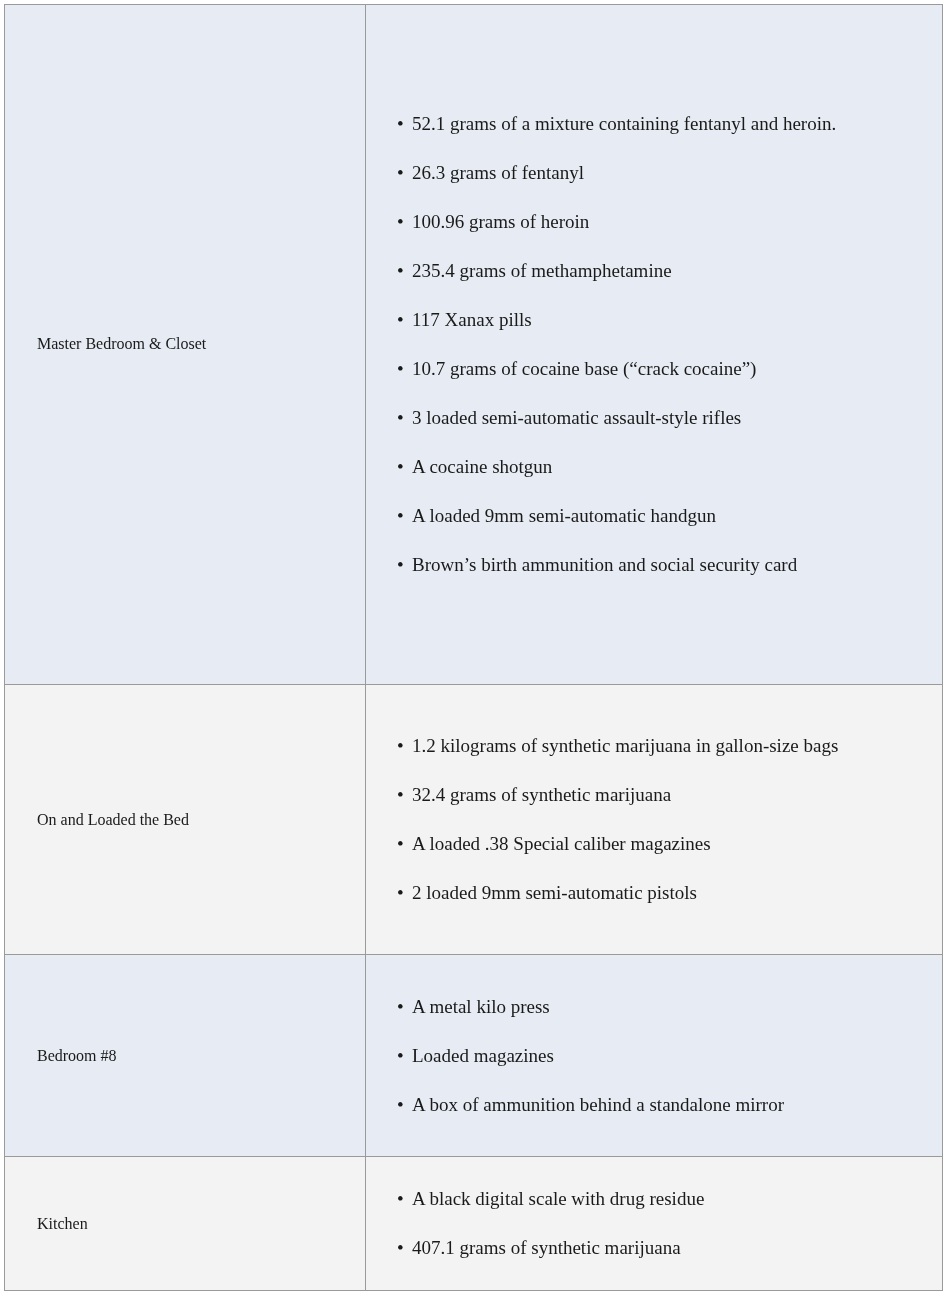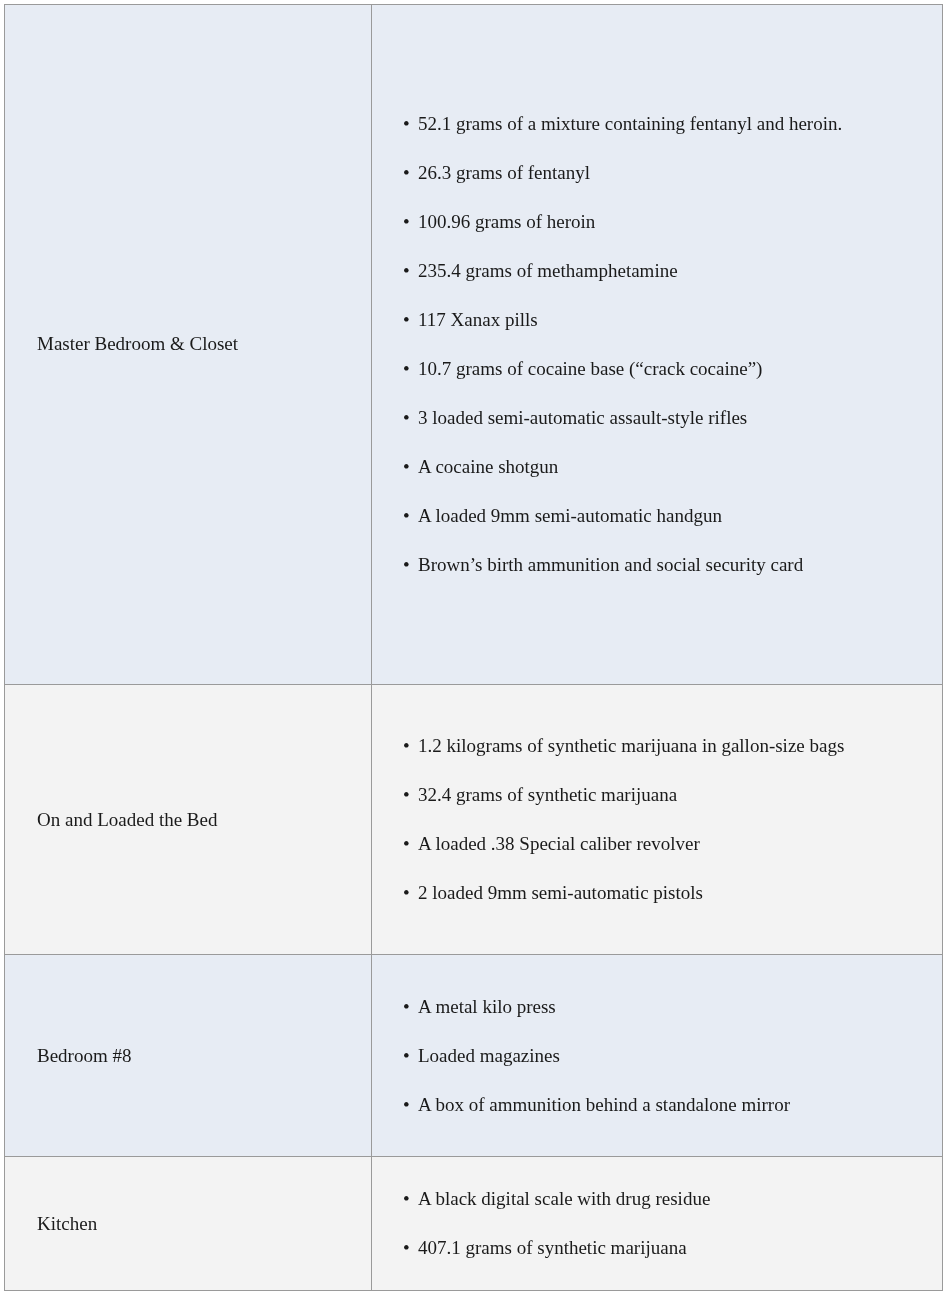--- a/index.html
+++ b/index.html
@@ -43,22 +43,22 @@
   .row-shade-gray   { background: #f3f3f3; }
 
   td {
     border: none;
     padding: 0;
     vertical-align: middle;
   }
 
   .cell-location {
     width: 304px;
-    padding: 10px 30px 10px 32px;
-    font-size: 19px;
+    padding: 10px 24px 10px 32px;
+    font-size: 16px;
     line-height: 28px;
     color: #1a1a1a;
     border-right: 1px solid #9a9a9a;
     vertical-align: middle;
   }
 
   .cell-items {
     padding: 10px 20px 10px 0;
     vertical-align: middle;
   }
@@ -112,21 +112,21 @@
               <li><span class="bullet-dot">•</span><span class="item-text">Brown’s birth ammunition and social security card</span></li>
             </ul>
           </td>
         </tr>
         <tr class="row-shade-gray">
           <td class="cell-location">On and Loaded the Bed</td>
           <td class="cell-items">
             <ul class="item-list">
               <li><span class="bullet-dot">•</span><span class="item-text">1.2 kilograms of synthetic marijuana in gallon-size bags</span></li>
               <li><span class="bullet-dot">•</span><span class="item-text">32.4 grams of synthetic marijuana</span></li>
-              <li><span class="bullet-dot">•</span><span class="item-text">A loaded .38 Special caliber revolver</span></li>
+              <li><span class="bullet-dot">•</span><span class="item-text">A loaded .38 Special caliber magazines</span></li>
               <li><span class="bullet-dot">•</span><span class="item-text">2 loaded 9mm semi-automatic pistols</span></li>
             </ul>
           </td>
         </tr>
         <tr class="row-shade-blue">
           <td class="cell-location">Bedroom #8</td>
           <td class="cell-items">
             <ul class="item-list">
               <li><span class="bullet-dot">•</span><span class="item-text">A metal kilo press</span></li>
               <li><span class="bullet-dot">•</span><span class="item-text">Loaded magazines</span></li>

